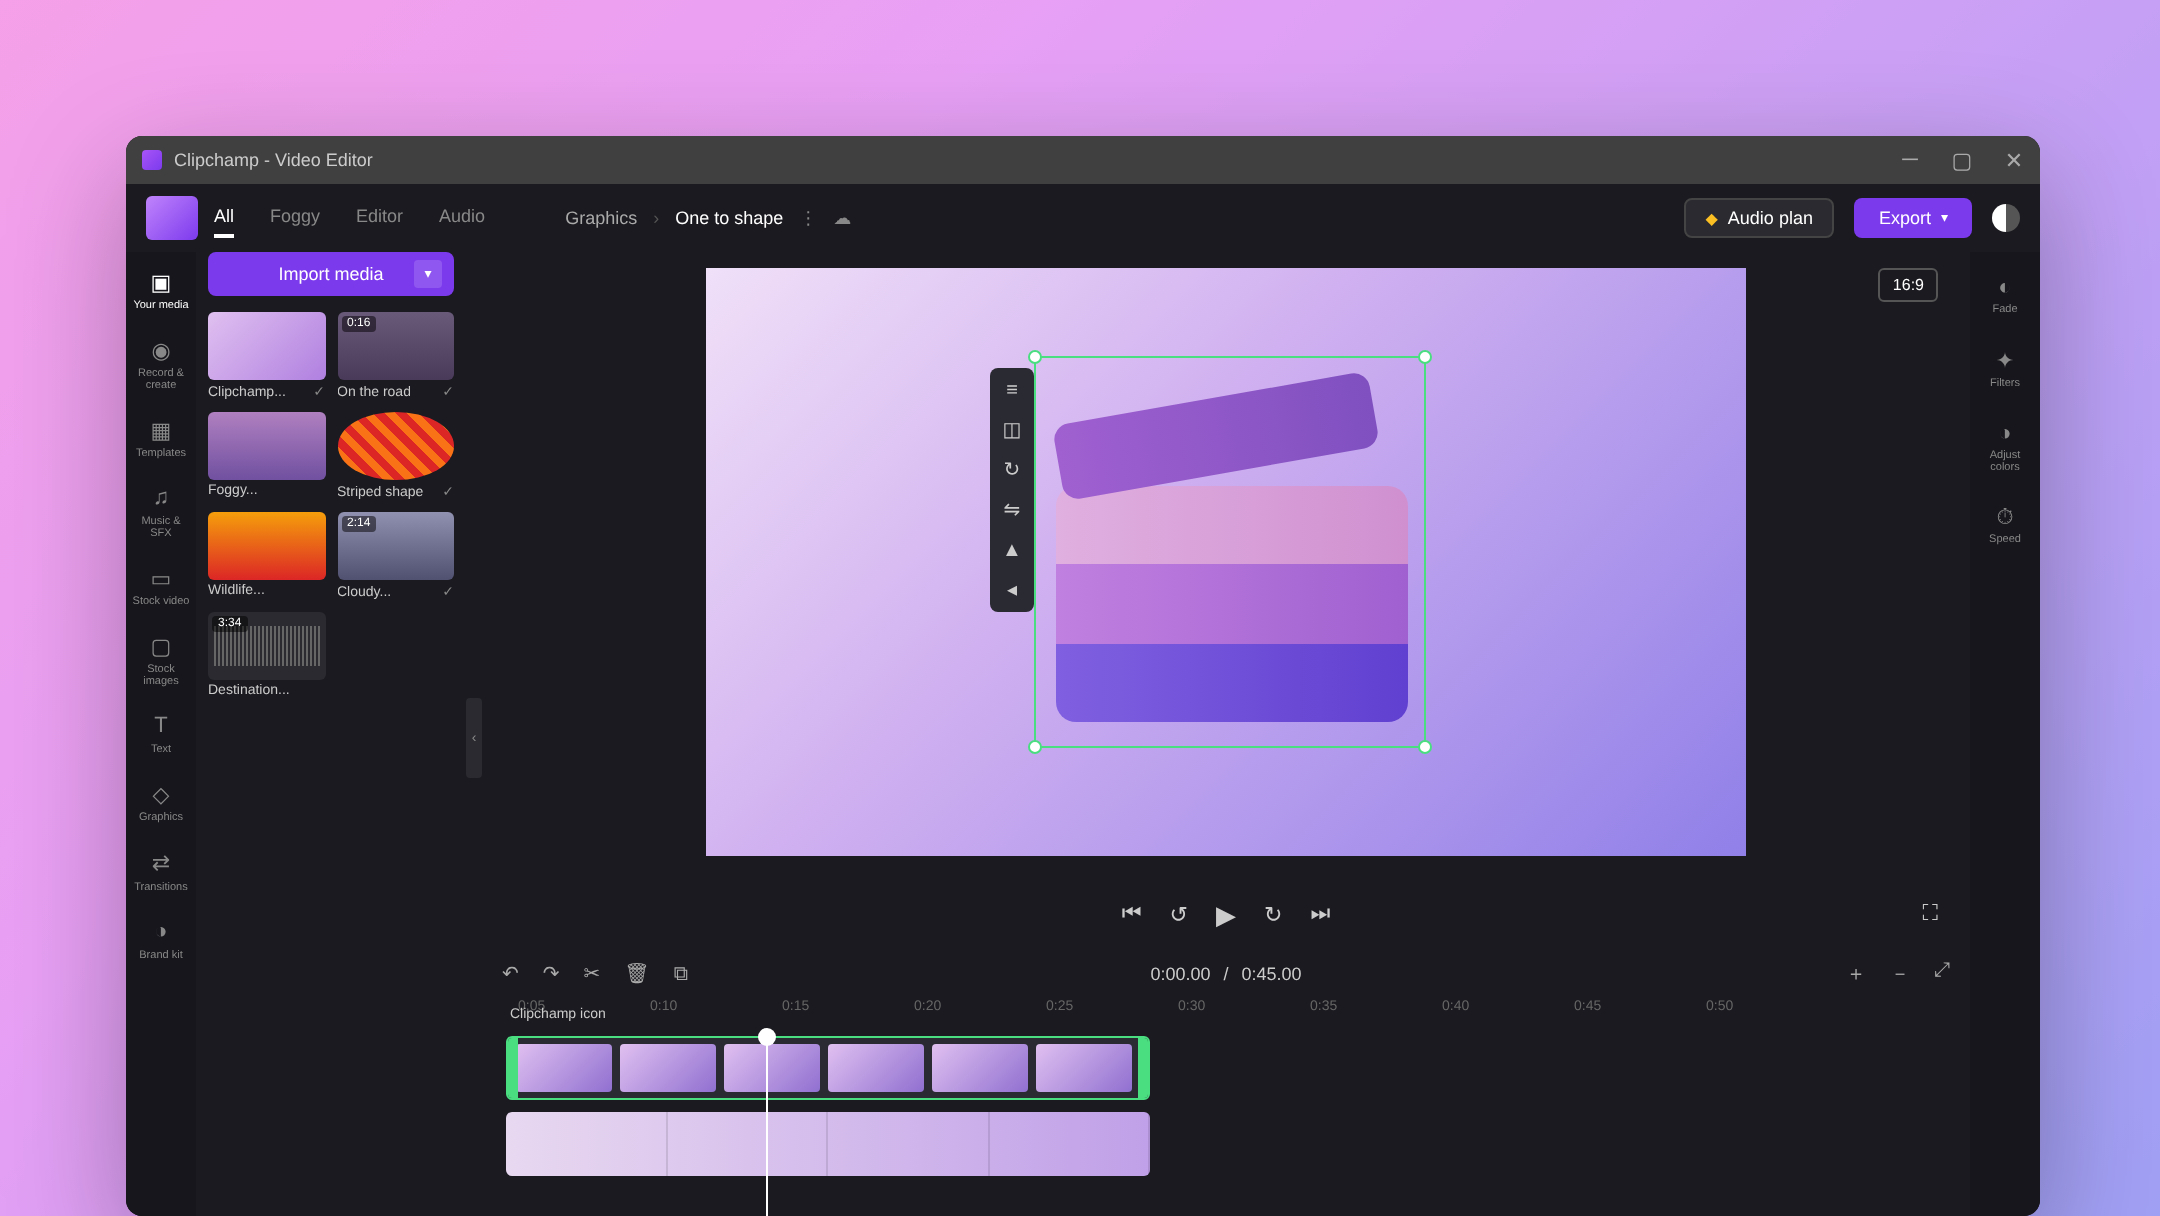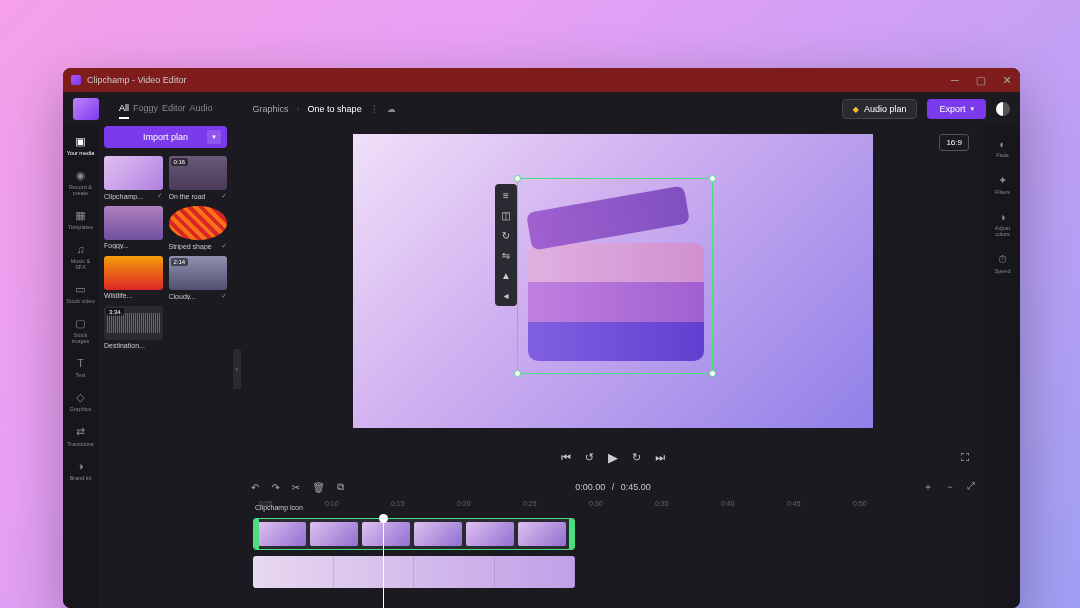--- a/index.html
+++ b/index.html
@@ -1,24 +1,24 @@
 <!DOCTYPE html>
 <html><head>
 <meta charset="utf-8">
 <style>
 * { margin:0; padding:0; box-sizing:border-box; font-family:'Segoe UI',Arial,sans-serif; }
 body { width:1080px; height:608px; background:linear-gradient(135deg,#f5a0e8 0%,#e8a0f5 30%,#a0a0f5 100%); overflow:hidden; position:relative; }
 .app-window { position:absolute; left:63px; top:68px; width:957px; height:540px; background:#1a1a20; border-radius:8px; overflow:hidden; box-shadow:0 20px 60px rgba(0,0,0,0.3); }
-.titlebar { height:20px; background:#7f1d1d; display:flex; align-items:center; padding:12px 8px; font-size:9px; color:#ccc; }
+.titlebar { height:20px; background:#404040; display:flex; align-items:center; padding:12px 8px; font-size:9px; color:#ccc; }
 .titlebar-icon { width:10px; height:10px; background:linear-gradient(135deg,#a855f7,#7c3aed); border-radius:2px; margin-right:6px; }
 .win-controls { margin-left:auto; display:flex; gap:16px; }
 .win-btn { width:10px; height:10px; cursor:pointer; display:flex; align-items:center; justify-content:center; color:#aaa; font-size:11px; }
 .topbar { height:34px; display:flex; align-items:center; padding:0 10px; gap:8px; }
 .app-logo { width:26px; height:22px; background:linear-gradient(135deg,#c084fc,#7c3aed); border-radius:3px; }
-.tabs { display:flex; gap:4px; font-size:9px; color:#888;margin-left:12px; }
+.tabs { display:flex; gap:18px; font-size:9px; color:#888; }
 .tab { cursor:pointer; padding:4px 0; }
 .tab.active { color:#fff; border-bottom:2px solid #fff; }
 .breadcrumb { margin-left:32px; display:flex; align-items:center; gap:8px; font-size:9px; color:#aaa; }
 .bc-sep { color:#555; }
 .bc-current { color:#fff; }
 .bc-more { color:#888; cursor:pointer; }
 .topbar-right { margin-left:auto; display:flex; align-items:center; gap:10px; }
 .switch-plan { background:#2a2a30; border:1px solid #444; padding:4px 10px; border-radius:4px; font-size:9px; color:#fff; display:flex; align-items:center; gap:5px; cursor:pointer; }
 .diamond { color:#fbbf24; font-size:8px; }
 .export-btn { background:#7c3aed; padding:5px 12px; border-radius:4px; font-size:9px; color:#fff; display:flex; align-items:center; gap:5px; cursor:pointer; }
@@ -174,21 +174,21 @@
           <div class="rail-label">Transitions</div>
         </div>
       <div class="rail-item">
           <div class="rail-icon">◑</div>
           <div class="rail-label">Brand kit</div>
         </div>
     </div>
 
     <div class="media-panel">
       <div class="import-btn">
-        <span>Import plan</span>
+        <span>Import media</span>
         <span class="import-chev">▾</span>
       </div>
       <div class="media-grid">
         <div class="media-item">
             <div class="thumb th-clipchamp"></div>
             <div class="media-label-row">
               <span class="media-label">Clipchamp...</span>
               <span class="check">✓</span>
             </div>
           </div>

